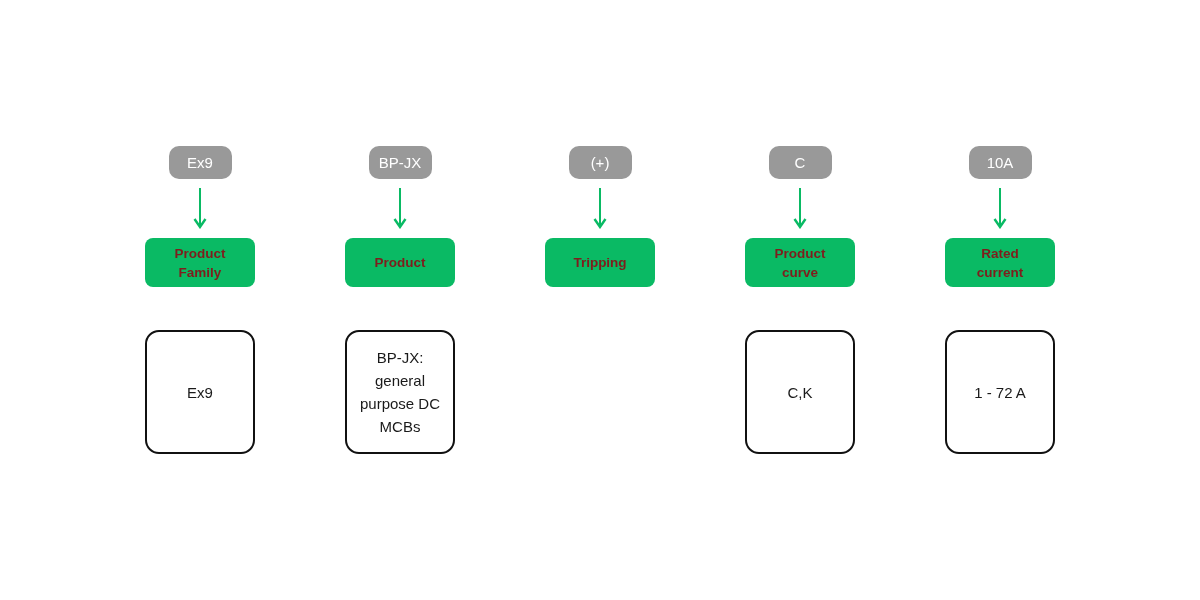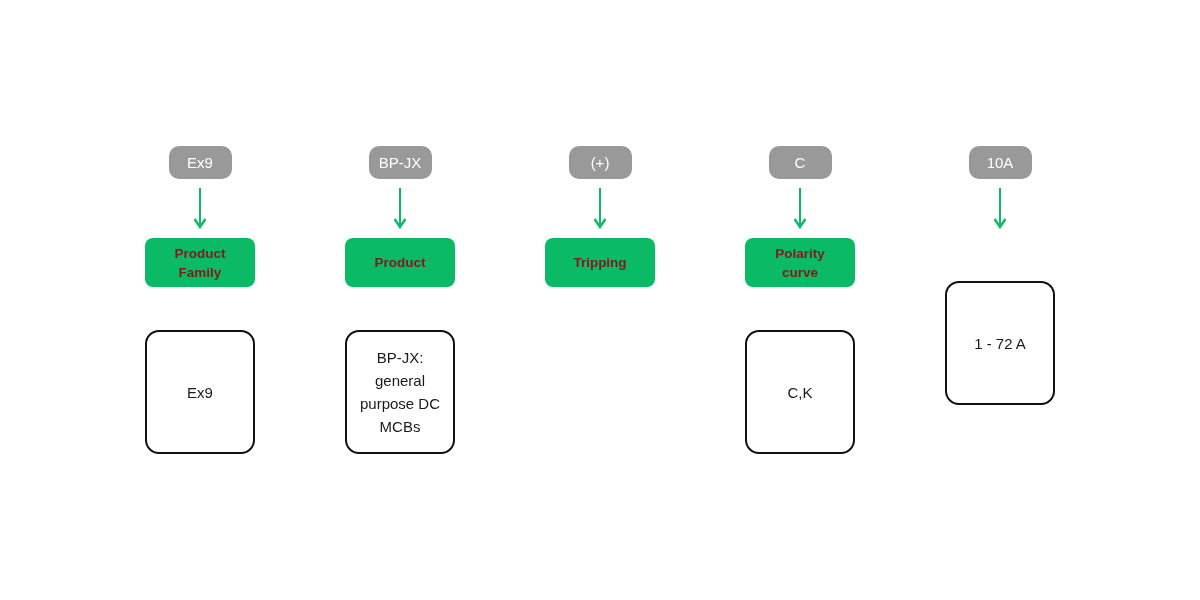--- a/index.html
+++ b/index.html
@@ -140,34 +140,37 @@
 
     <div class="column">
       <div class="badge">
         <span>C</span>
       </div>
       <svg class="arrow" width="16" height="42" viewBox="0 0 16 42" fill="none">
         <line x1="8" y1="1" x2="8" y2="38" stroke="currentColor" stroke-width="2"></line>
         <polyline points="2.5,32 8,40 13.5,32" fill="none" stroke="currentColor" stroke-width="2.4"></polyline>
       </svg>
       <div class="cat-label">
-        <span>Polarity curve</span>
+        <span>Product curve</span>
       </div>
       <div class="desc-box">
         <span>C,K</span>
       </div>
     </div>
 
     <div class="column">
       <div class="badge">
         <span>10A</span>
       </div>
       <svg class="arrow" width="16" height="42" viewBox="0 0 16 42" fill="none">
         <line x1="8" y1="1" x2="8" y2="38" stroke="currentColor" stroke-width="2"></line>
         <polyline points="2.5,32 8,40 13.5,32" fill="none" stroke="currentColor" stroke-width="2.4"></polyline>
       </svg>
+      <div class="cat-label">
+        <span>Rated current</span>
+      </div>
       <div class="desc-box">
         <span>1 - 72 A</span>
       </div>
     </div>
 
   </div>
 </div>
 
 </body></html>

